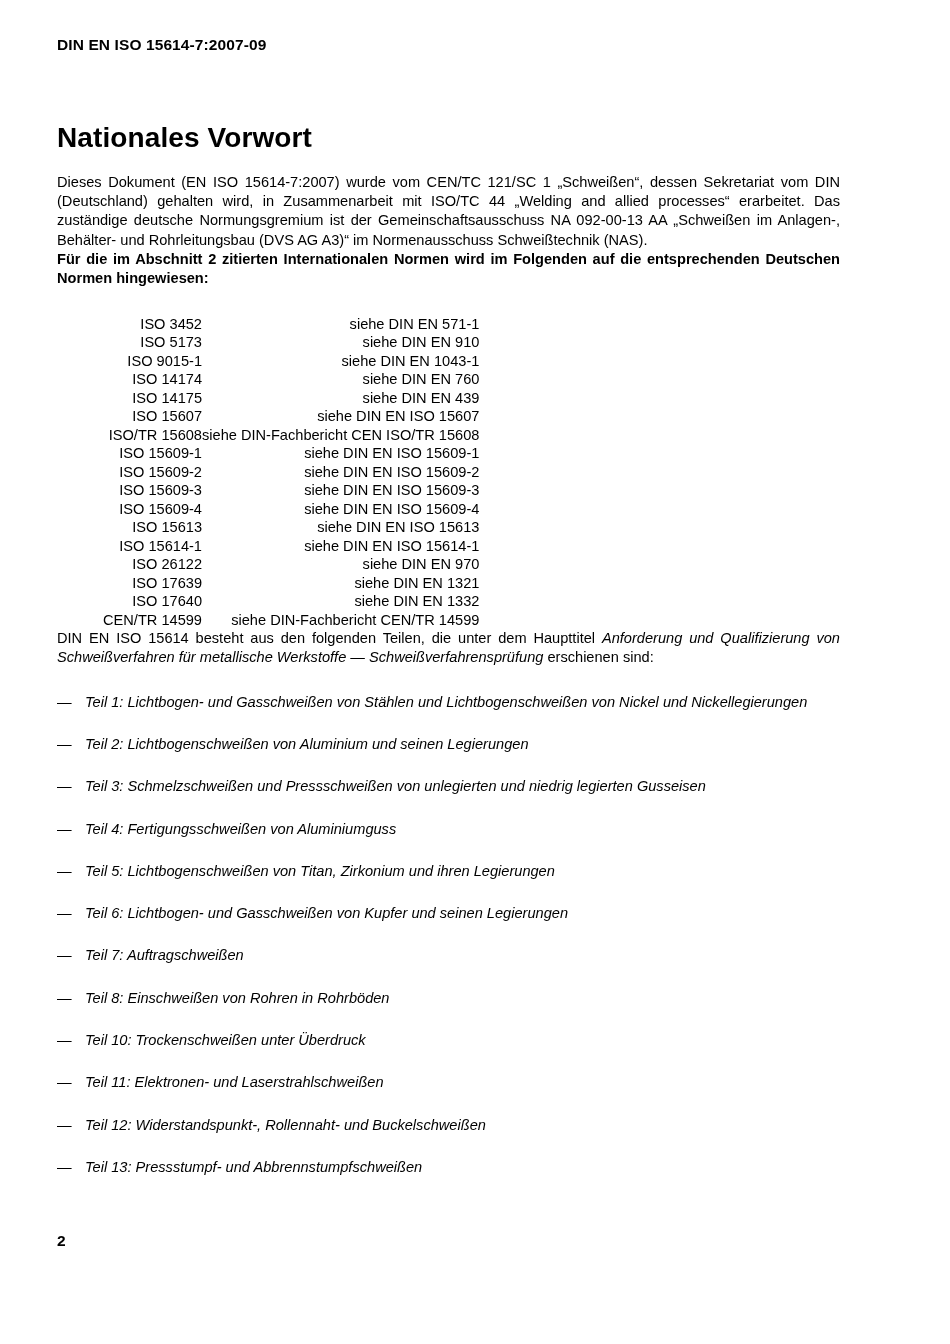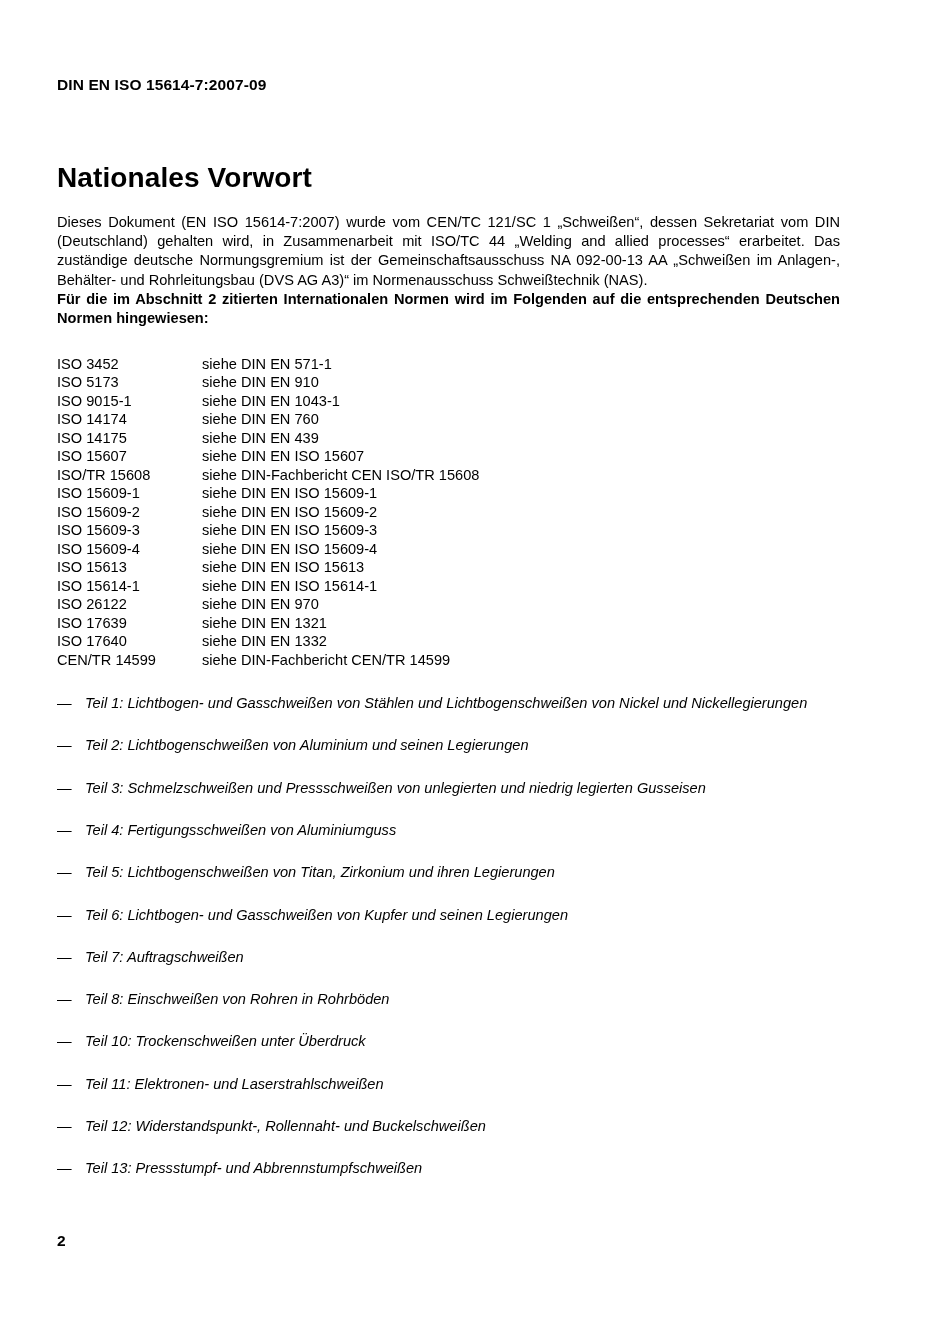--- a/index.html
+++ b/index.html
@@ -25,21 +25,21 @@
     left: 57px;
     top: 0;
     width: 783px;
   }
 
   
   .doc-header {
     font-size: 15.5px;
     font-weight: bold;
     letter-spacing: 0.1px;
-    margin-top: 76px;
+    margin-top: 36px;
   }
 
   
   .section-title {
     font-size: 28px;
     font-weight: bold;
     margin-top: 68px;
     letter-spacing: 0.1px;
   }
 
@@ -58,20 +58,21 @@
   .ref-table {
     margin-top: 26px;
     border-collapse: collapse;
   }
   .ref-table td {
     font-size: 14.6px;
     line-height: 18.5px;
     padding: 0;
     vertical-align: top;
     white-space: nowrap;
+    text-align: right;
   }
   .ref-table td.ref-key { width: 145px; padding-right: 0; }
 
   
   .parts-list {
     margin: 0;
     padding: 0;
     list-style: none;
   }
   .part-item {
@@ -186,20 +187,23 @@
             <td class="ref-key">ISO 17640</td>
             <td class="ref-value">siehe DIN EN 1332</td>
           </tr>
           <tr>
             <td class="ref-key">CEN/TR 14599</td>
             <td class="ref-value">siehe DIN-Fachbericht CEN/TR 14599</td>
           </tr>
         </tbody>
     </table>
 
+    <p class="body p-parts-lead">
+      <span>DIN EN ISO 15614 besteht aus den folgenden Teilen, die unter dem Haupttitel </span><span class="italic">Anforderung und Qualifizierung von Schweißverfahren für metallische Werkstoffe — Schweißverfahrensprüfung</span><span> erschienen sind:</span>
+    </p>
 
     <ul class="parts-list">
 
     <li class="part-item">
           <span class="part-dash">—</span>
           <span class="part-text">Teil 1: Lichtbogen- und Gasschweißen von Stählen und Lichtbogenschweißen von Nickel und Nickellegierungen</span>
         </li>
         <li class="part-item">
           <span class="part-dash">—</span>
           <span class="part-text">Teil 2: Lichtbogenschweißen von Aluminium und seinen Legierungen</span>

